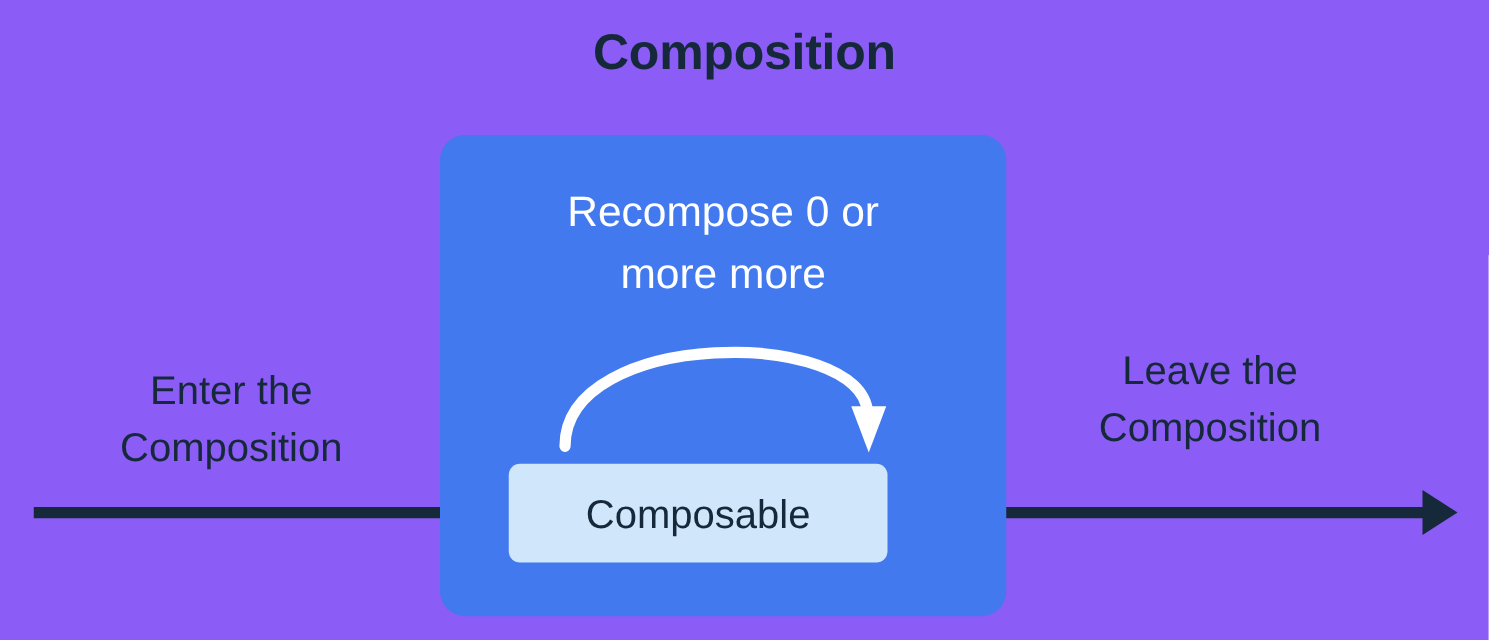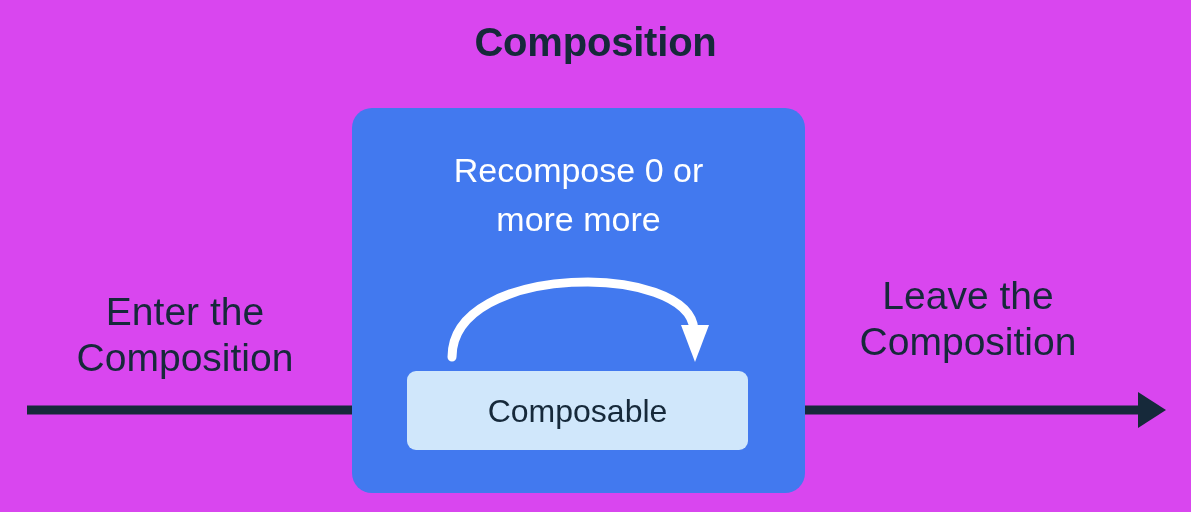--- a/index.html
+++ b/index.html
@@ -7,21 +7,21 @@
     padding: 0;
     background: #ffffff;
   }
   body {
     font-family: "Liberation Sans", sans-serif;
   }
   #canvas {
     position: relative;
     width: 1191px;
     height: 512px;
-    background: #d946ef;
+    background: #8b5cf6;
     overflow: hidden;
   }
 
   
   #diagram-title {
     position: absolute;
     left: 0;
     top: 18px;
     width: 1191px;
     text-align: center;
@@ -55,41 +55,41 @@
     font-size: 34px;
     line-height: 49px;
   }
   #recompose-caption .ln { display: block; white-space: nowrap; }
 
   
   #composable-box {
     position: absolute;
     left: 407px;
     top: 371px;
-    width: 341px;
+    width: 303px;
     height: 79px;
     background: #d0e7fb;
     border-radius: 9px;
     display: flex;
     align-items: center;
     justify-content: center;
   }
   #composable-label {
     font-size: 32px;
     color: #16293a;
     line-height: 36px;
     white-space: nowrap;
   }
 
   
   .side-label {
     position: absolute;
     text-align: center;
     color: #16293a;
-    font-size: 39px;
+    font-size: 32px;
     line-height: 46px;
   }
   .side-label .ln { display: block; white-space: nowrap; }
   #enter-label { left: 35px; top: 289px; width: 300px; }
   #leave-label { left: 818px; top: 273px; width: 300px; }
 
   
   .arrow-layer {
     position: absolute;
     left: 0;

